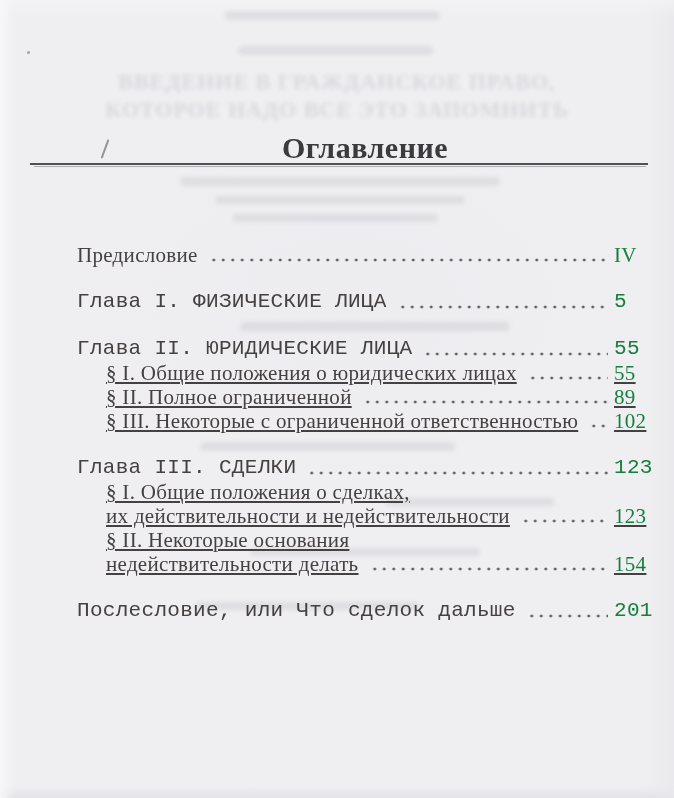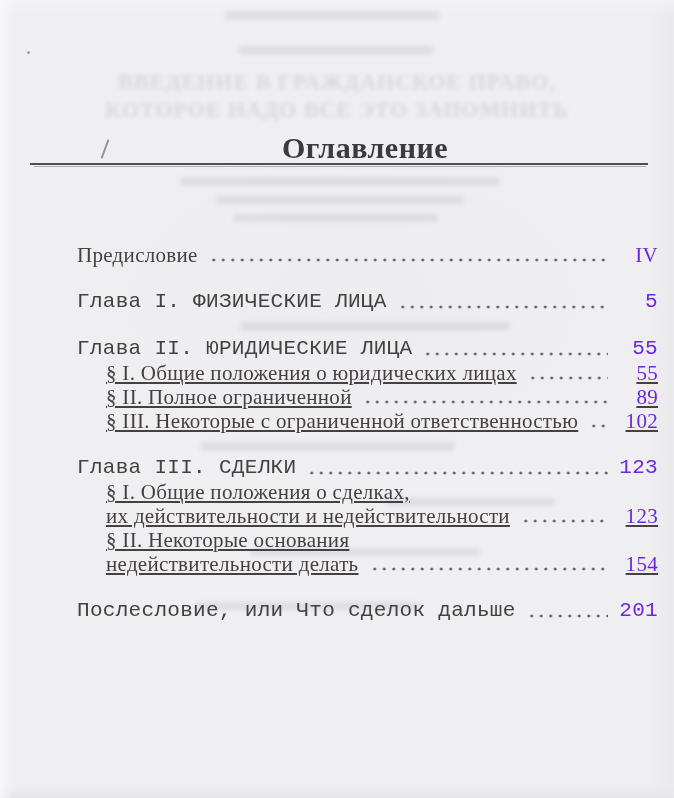--- a/index.html
+++ b/index.html
@@ -59,21 +59,21 @@
     white-space:nowrap;
   }
   .toc-row.gap-before{margin-top:23px;font-family:Liberation Mono, monospace;}
   .toc-row.indent{padding-left:29px;text-decoration:underline;}
   .toc-label{flex:0 0 auto;}
   .dot-leader{
     flex:1 1 auto;min-width:0;height:6px;margin:0 6px 4px 9px;
     background-image:radial-gradient(circle, rgba(78,73,70,.88) 1.25px, rgba(78,73,70,0) 1.7px);
     background-size:9.5px 6px;background-repeat:repeat-x;background-position:2px center;
   }
-  .toc-page{flex:0 0 auto;min-width:44px;text-align:right;color:#6d28d9;}
+  .toc-page{flex:0 0 auto;min-width:44px;color:#15803d;}
 </style>
 </head>
 <body>
 
 <div class="scan-light"></div>
 
 <div class="bleed-bar" style="top:11px;left:225px;width:215px;height:9px;"></div>
 <div class="bleed-bar" style="top:46px;left:238px;width:195px;height:9px;"></div>
 <div class="bleed-title" style="top:70px;">ВВЕДЕНИЕ В ГРАЖДАНСКОЕ ПРАВО,</div>
 <div class="bleed-title" style="top:98px;">КОТОРОЕ НАДО ВСЕ ЭТО ЗАПОМНИТЬ</div>

